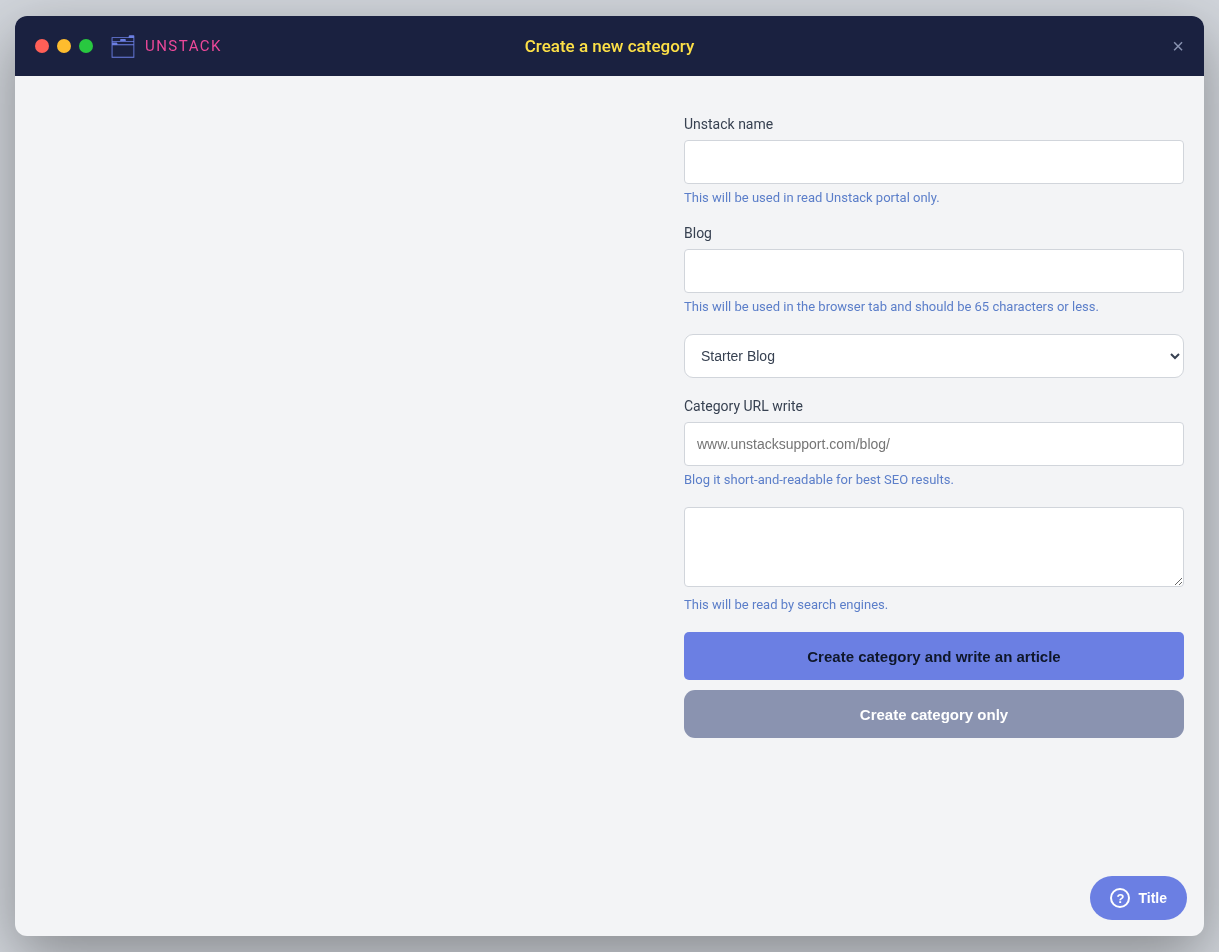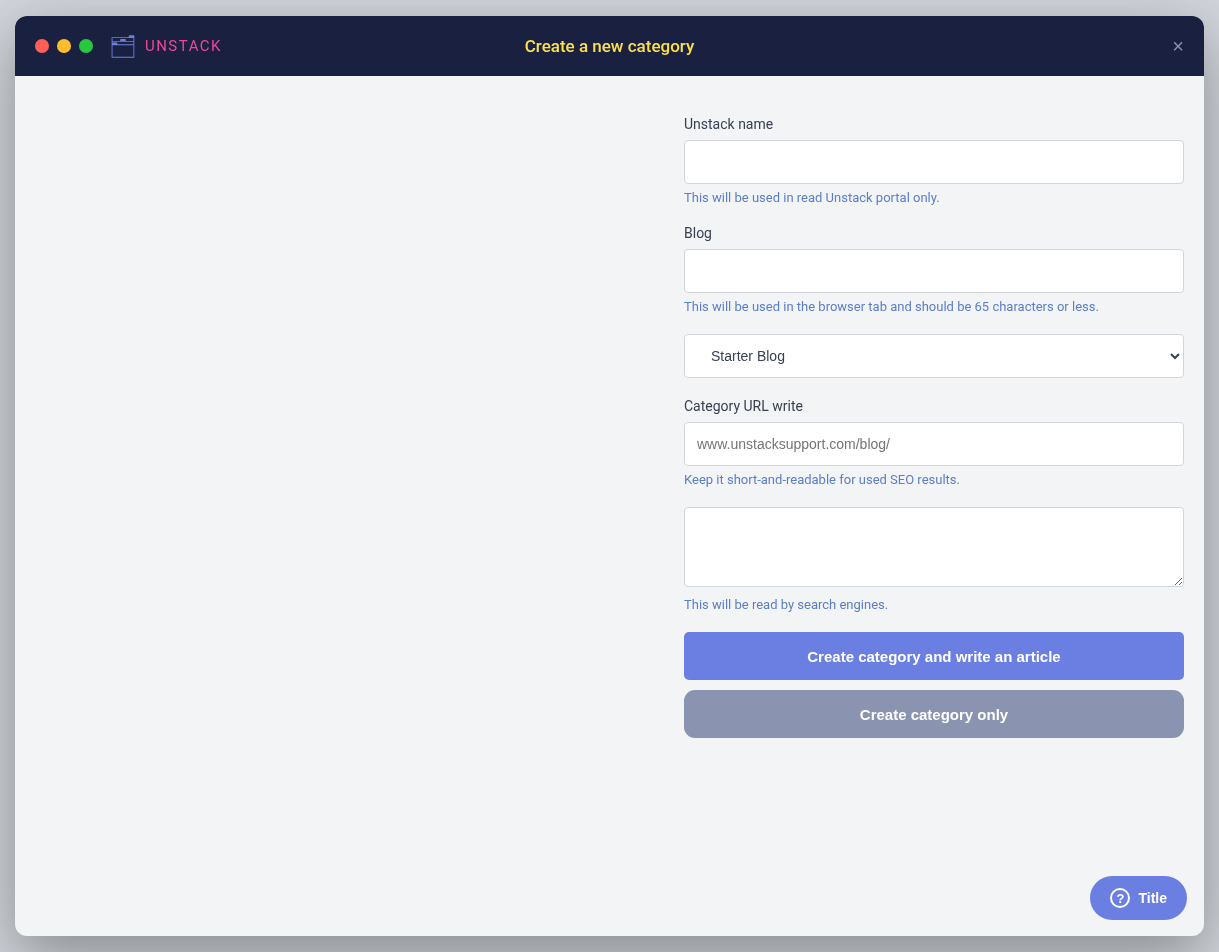--- a/index.html
+++ b/index.html
@@ -133,22 +133,22 @@
       font-size: 14px;
       color: #374151;
       background: #ffffff;
       outline: none;
     }
 
     .select-input {
       width: 100%;
       height: 44px;
       border: 1px solid #d1d5db;
-      border-radius: 4px;
-      padding: 0 22px;
+      border-radius: 9px;
+      padding: 0 12px;
       font-size: 14px;
       color: #374151;
       background: #ffffff;
       outline: none;
       appearance: auto;
       cursor: pointer;
       margin-bottom: 20px;
     }
 
     .textarea-input {
@@ -162,21 +162,21 @@
       background: #ffffff;
       outline: none;
       resize: vertical;
       font-family: inherit;
     }
 
     .btn-primary {
       width: 100%;
       height: 48px;
       background: #6b7fe3;
-      color: #ffffff;
+      color: #0f172a;
       border: none;
       border-radius: 5px;
       font-size: 15px;
       font-weight: 600;
       cursor: pointer;
       margin-bottom: 10px;
     }
 
     .btn-secondary {
       width: 100%;
@@ -254,21 +254,21 @@
         <div class="field-hint">This will be used in the browser tab and should be 65 characters or less.</div>
       </div>
 
       <select class="select-input">
         <option>Starter Blog</option>
       </select>
 
       <div class="field-group">
         <label class="field-label">Category URL write</label>
         <input class="text-input" type="text" placeholder="www.unstacksupport.com/blog/" style="">
-        <div class="field-hint">Keep it short-and-readable for used SEO results.</div>
+        <div class="field-hint">Blog it short-and-readable for best SEO results.</div>
       </div>
 
       <div class="field-group">
         <textarea class="textarea-input" style=""></textarea>
         <div class="field-hint">This will be read by search engines.</div>
       </div>
 
       <button class="btn-primary">Create category and write an article</button>
       <button class="btn-secondary">Create category only</button>
 

